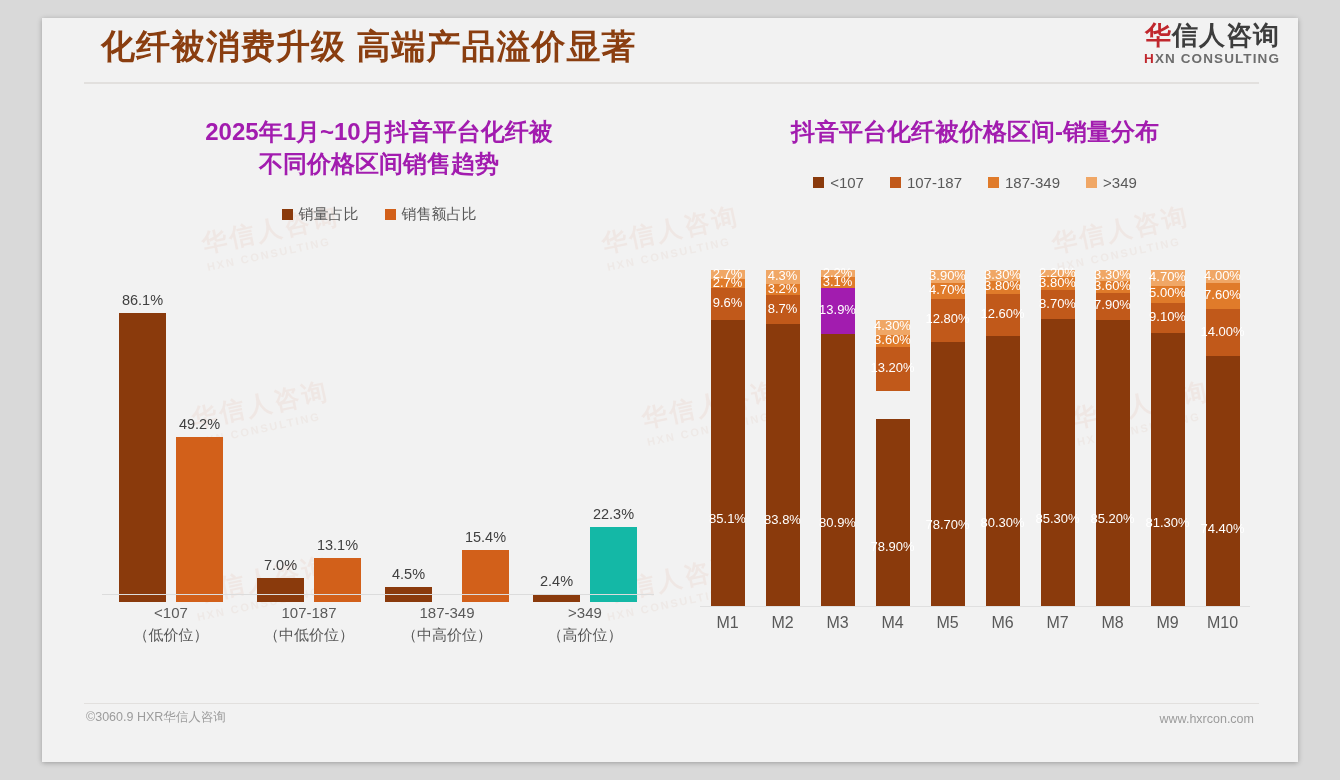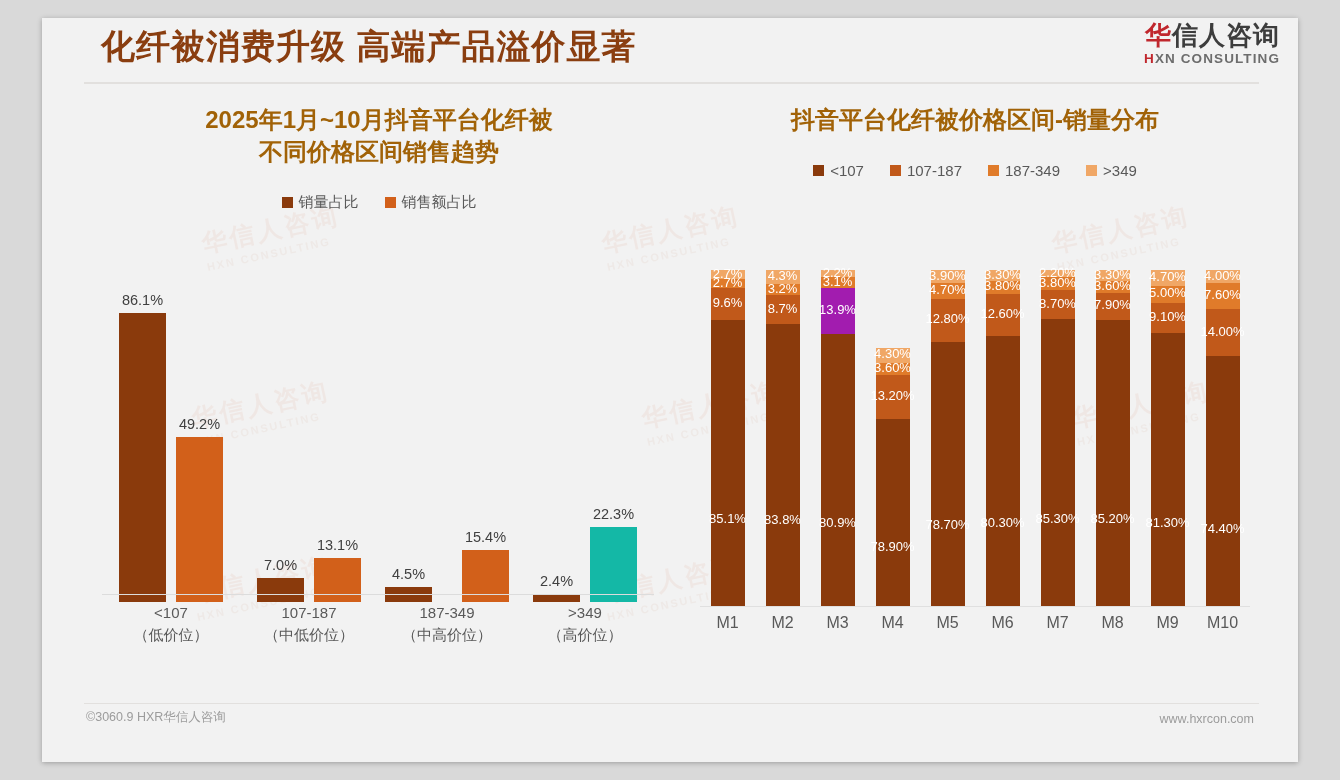--- a/index.html
+++ b/index.html
@@ -29,22 +29,22 @@
   .wm{position:absolute;pointer-events:none;opacity:.25;transform:rotate(-12deg);
       color:#e8c9bd;font-weight:bold;white-space:nowrap;user-select:none;}
   .wm .w1{font-size:25px;letter-spacing:3px;}
   .wm .w2{font-size:11px;letter-spacing:2px;margin-top:1px;color:#e3cfc6;}
 
   
   .panel{position:absolute;top:78px;height:570px;}
   .panel-left{left:42px;width:590px;}
   .panel-right{left:648px;width:570px;}
   .chart-title{
-    text-align:center;font-size:24px;font-weight:bold;color:#a16207;line-height:1.32;
-    margin:0;padding-top:8px;
+    text-align:center;font-size:24px;font-weight:bold;color:#a21caf;line-height:1.32;
+    margin:12px;padding-top:8px;
   }
   .legend{display:flex;justify-content:center;align-items:center;gap:26px;margin-top:26px;}
   .legend-item{display:flex;align-items:center;gap:6px;font-size:15px;color:#595959;white-space:nowrap;}
   .legend-sw{width:11px;height:11px;display:inline-block;}
 
   
   .lchart{position:absolute;left:0;top:162px;width:590px;height:400px;}
   .lplot{position:absolute;left:18px;top:8px;width:552px;height:336px;}
   .laxis{position:absolute;left:18px;top:336px;width:552px;height:1px;background:#dcdcdc;}
   .lgroup{position:absolute;bottom:0;width:25%;height:336px;}
@@ -283,21 +283,21 @@
               <div class="rstack">
                 <div class="rseg cap" style="height: 14.448px; background: rgb(240, 167, 102);">
                   <div class="sv">4.30%</div>
                 </div>
                 <div class="rseg top" style="height: 12.096px; background: rgb(224, 123, 42);">
                   <div class="sv">3.60%</div>
                 </div>
                 <div class="rseg mid" style="height: 44.352px; background: rgb(193, 89, 26);">
                   <div class="sv">13.20%</div>
                 </div>
-                <div class="rseg bottom" style="height: 187px; background: rgb(138, 58, 12);">
+                <div class="rseg bottom" style="height: 187px; background: rgb(138, 58, 12); margin-top: 28px;">
                   <div class="sv">78.90%</div>
                 </div>
               </div>
             </div>
             <div class="rcol">
               <div class="rstack">
                 <div class="rseg cap" style="height: 13.104px; background: rgb(240, 167, 102);">
                   <div class="sv">3.90%</div>
                 </div>
                 <div class="rseg top" style="height: 15.792px; background: rgb(224, 123, 42);">

